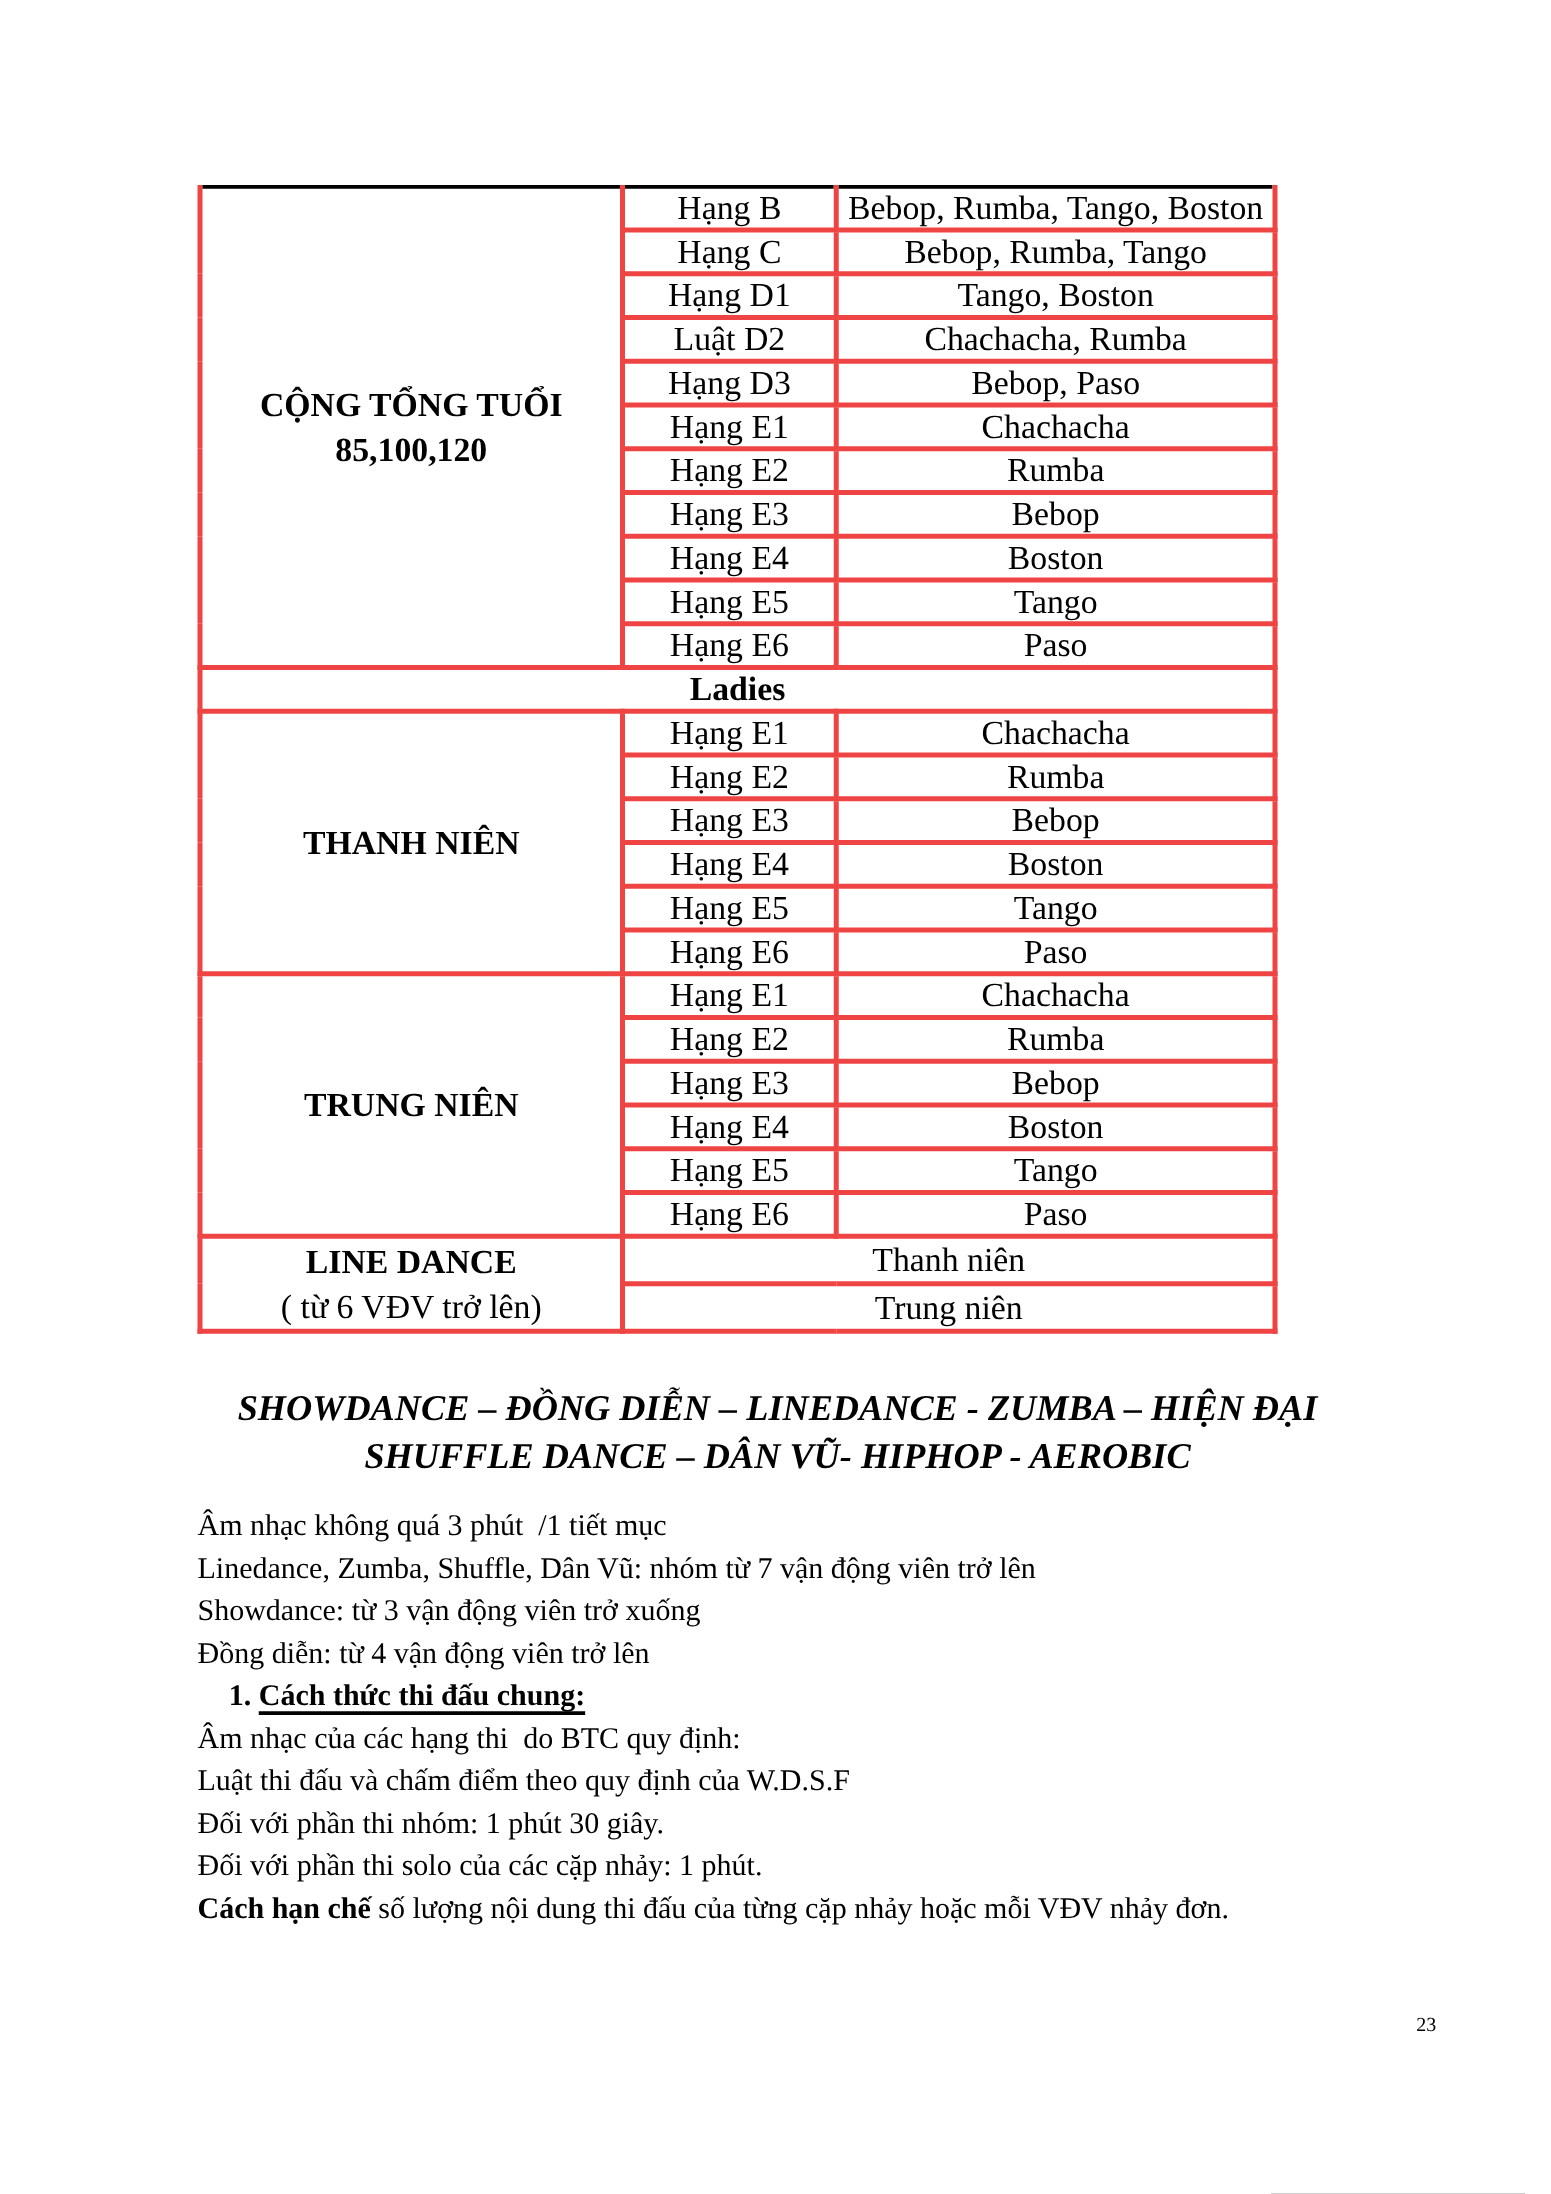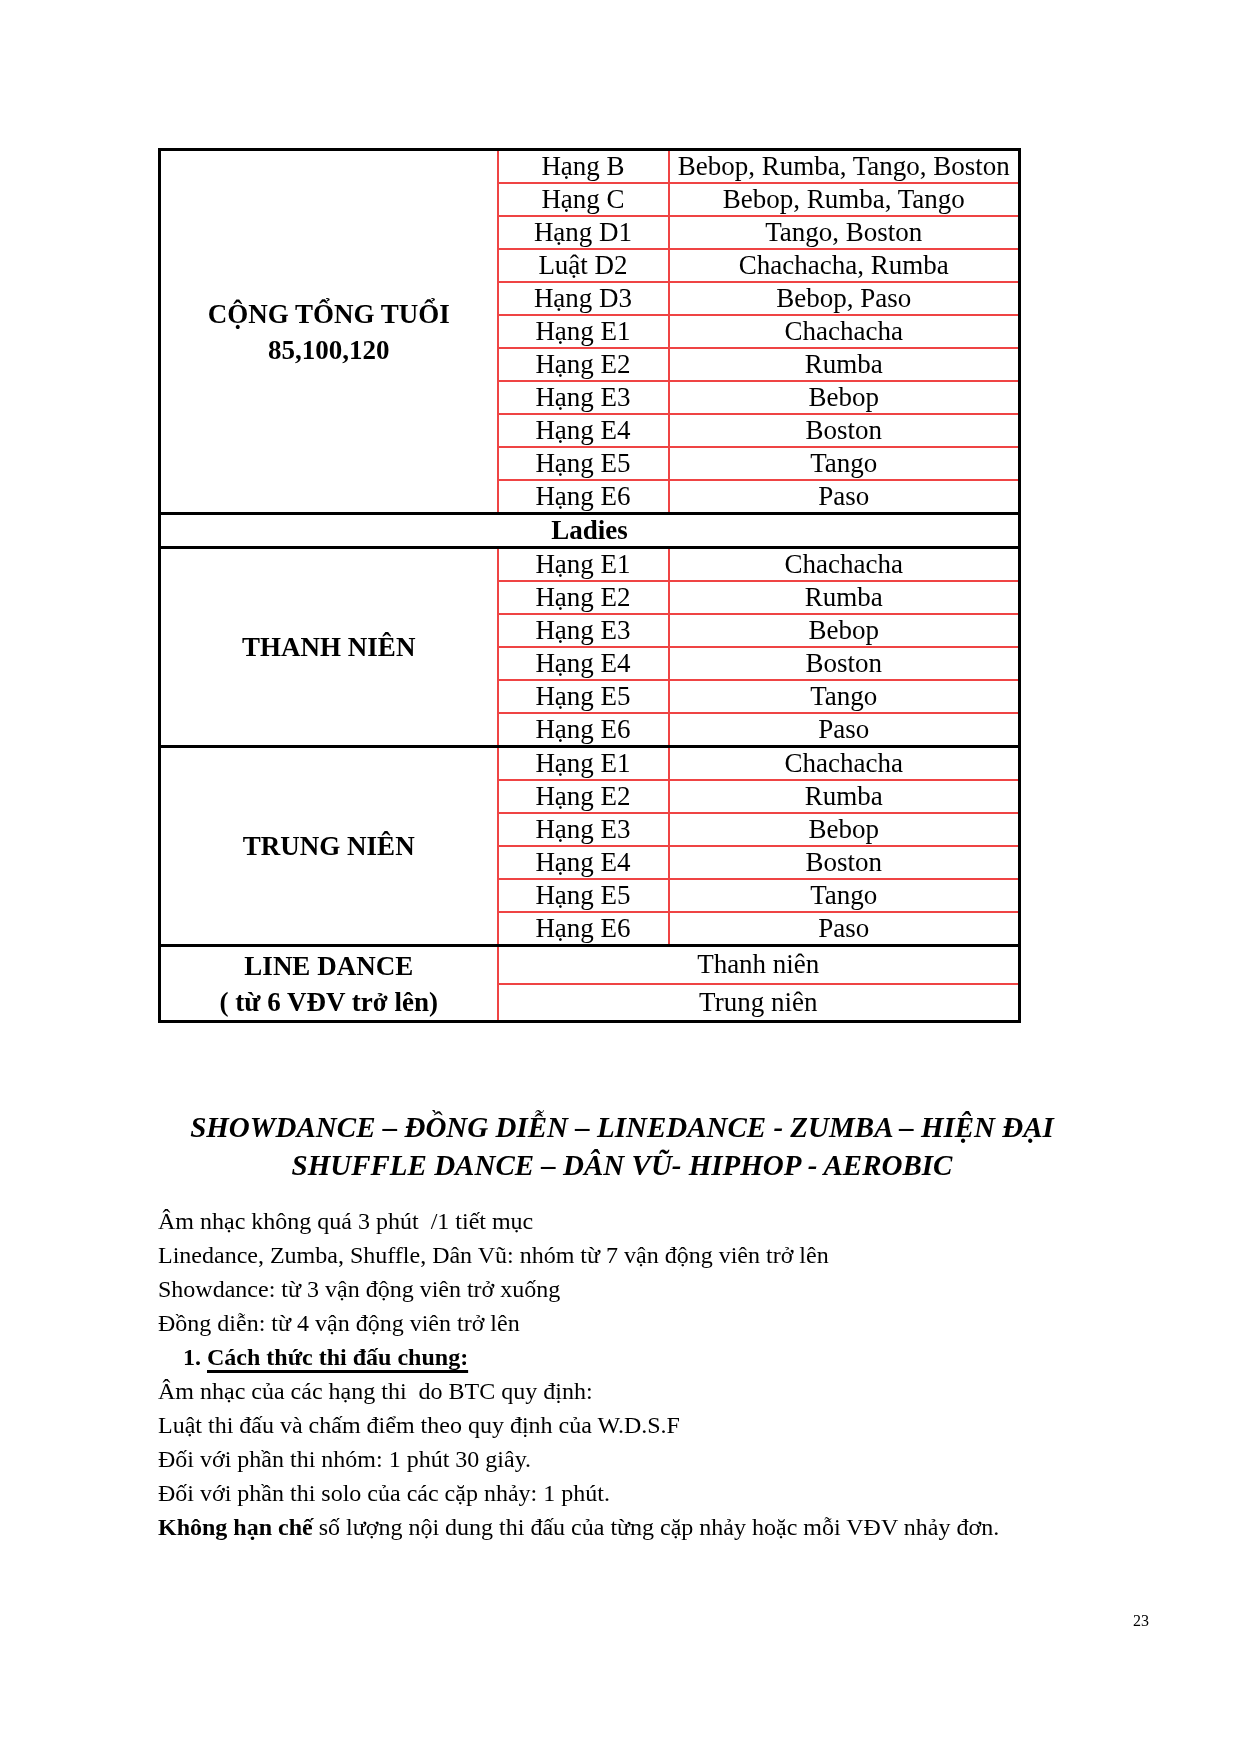--- a/index.html
+++ b/index.html
@@ -4,25 +4,25 @@
 <style>
   * { margin:0; padding:0; box-sizing:border-box; }
   html,body { background:#888; }
   body { width:1241px; height:1755px; margin:0 auto; position:relative;
          font-family:"Liberation Serif","DejaVu Serif",serif; color:#000; }
   .page { position:absolute; left:0; top:0; width:1241px; height:1755px; background:#ffffff; }
 
   table.dance { position:absolute; left:158px; top:148px; width:860px;
                 border-collapse:collapse; table-layout:fixed;
                 border:3px solid #000; }
-  table.dance td { border:2px solid #ef4444; font-size:27px; text-align:center;
+  table.dance td { border:4px solid #ef4444; font-size:27px; text-align:center;
                    vertical-align:middle; height:33px; padding:0 4px; overflow:hidden; }
   table.dance tr.sec-start td { border-top:3px solid #000; }
   td.label-cell { font-weight:bold; font-size:28px; line-height:36px; }
-  td.label-cell .label-line.sub { font-weight:bold; }
+  td.label-cell .label-line.sub { font-weight:normal; }
   td.ladies-cell { font-weight:bold; font-size:28px; text-align:left; padding-left:30px; }
   tr.tall td { height:38px; }
 
   .heading { position:absolute; left:158px; top:1108px; width:928px;
              text-align:center; font-weight:bold; font-size:29px; line-height:38px;font-style:italic; }
 
   .body-block { position:absolute; left:158px; top:1204px; width:928px;
                 font-size:24px; line-height:34px; }
   .body-block p { white-space:pre-wrap; }
   p.num-heading { font-weight:bold; padding-left:25px; }
@@ -170,18 +170,18 @@
   <div class="body-block">
     <p>Âm nhạc không quá 3 phút  /1 tiết mục</p>
     <p>Linedance, Zumba, Shuffle, Dân Vũ: nhóm từ 7 vận động viên trở lên</p>
     <p>Showdance: từ 3 vận động viên trở xuống</p>
     <p>Đồng diễn: từ 4 vận động viên trở lên</p>
     <p class="num-heading"><span>1. </span><span class="underlined">Cách thức thi đấu chung:</span></p>
     <p>Âm nhạc của các hạng thi  do BTC quy định:</p>
     <p>Luật thi đấu và chấm điểm theo quy định của W.D.S.F</p>
     <p>Đối với phần thi nhóm: 1 phút 30 giây.</p>
     <p>Đối với phần thi solo của các cặp nhảy: 1 phút.</p>
-    <p class="final"><span class="lead">Không hạn chế</span><span> số lượng nội dung thi đấu của từng cặp nhảy hoặc mỗi VĐV nhảy đơn.</span></p>
+    <p class="final"><span class="lead">Cách hạn chế</span><span> số lượng nội dung thi đấu của từng cặp nhảy hoặc mỗi VĐV nhảy đơn.</span></p>
   </div>
 
   <div class="page-number">23</div>
 
 </div>
 
 </body></html>

